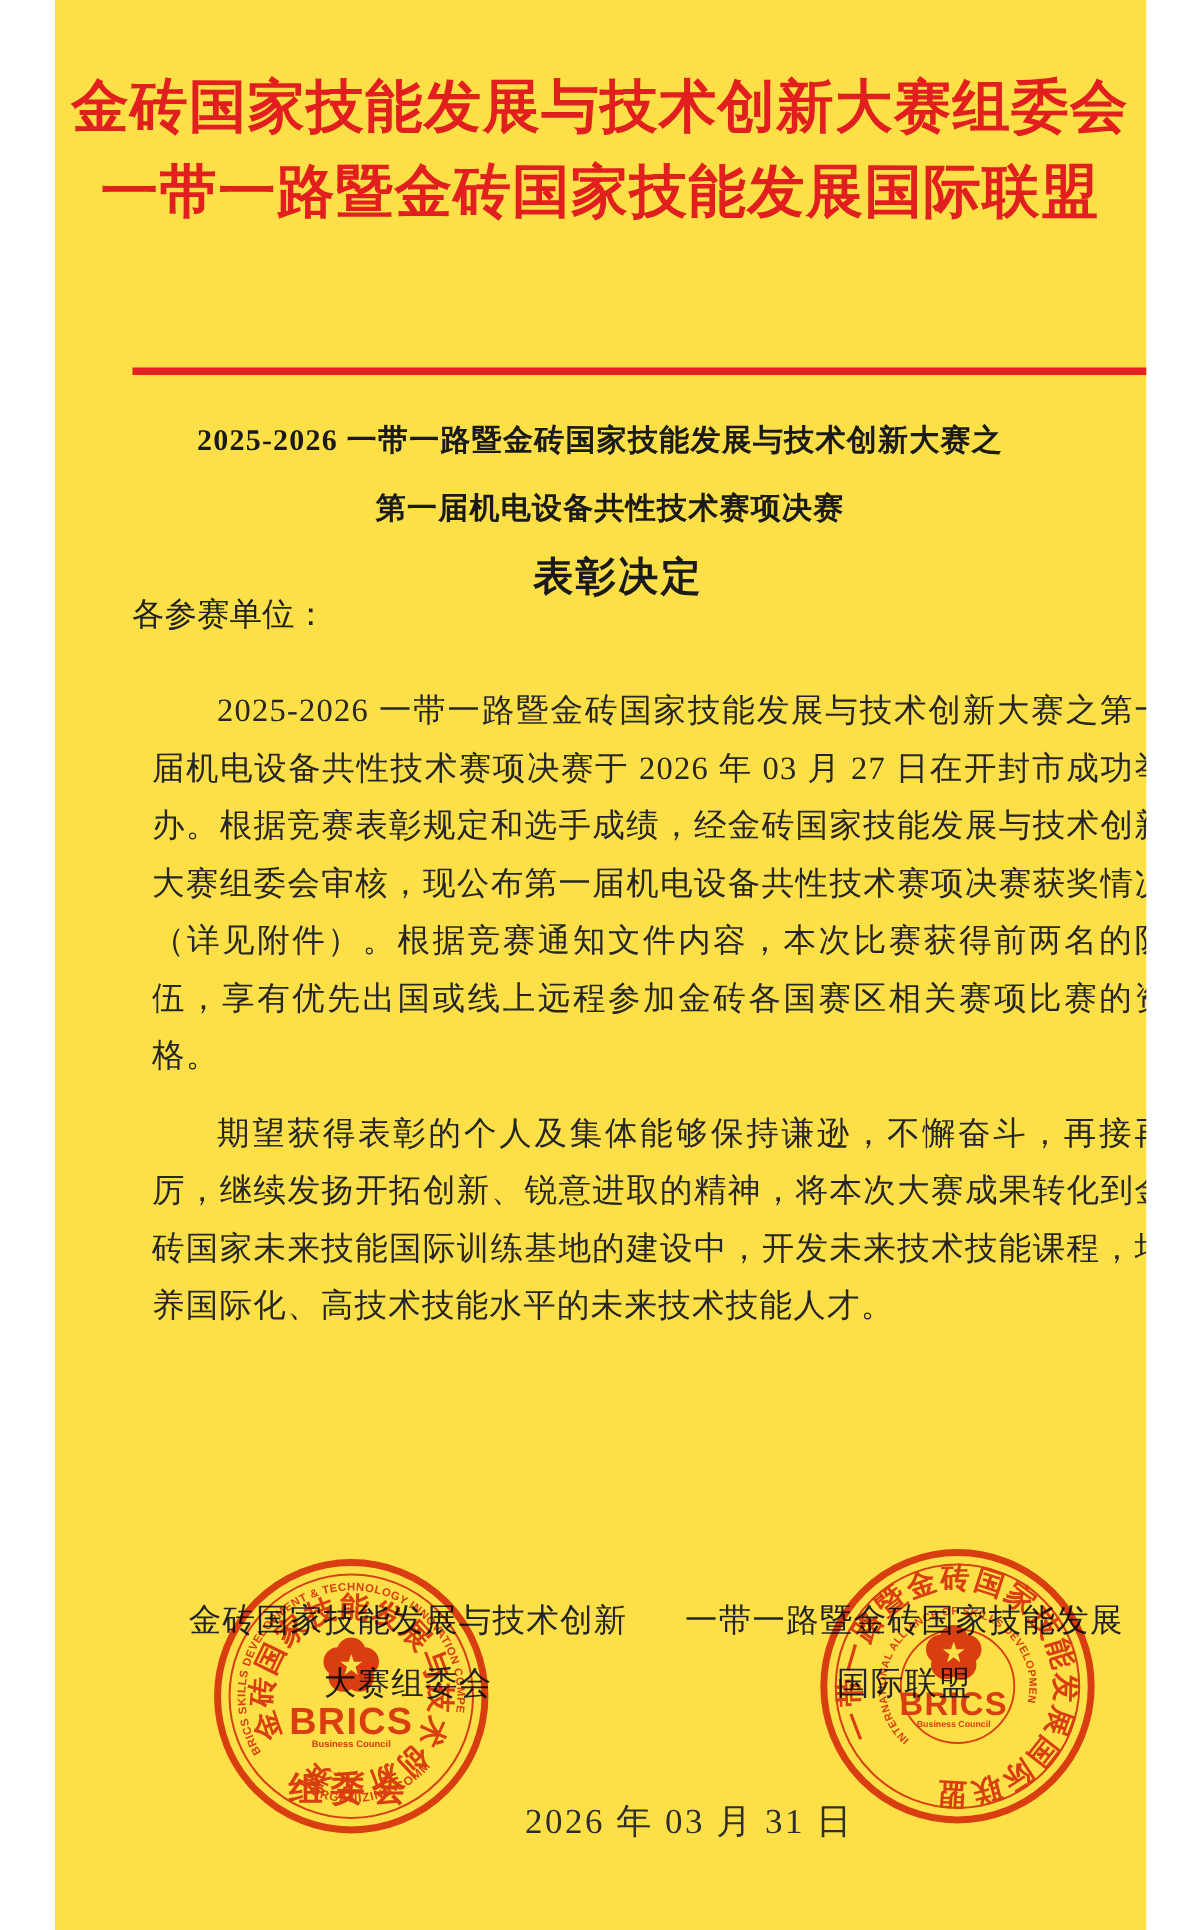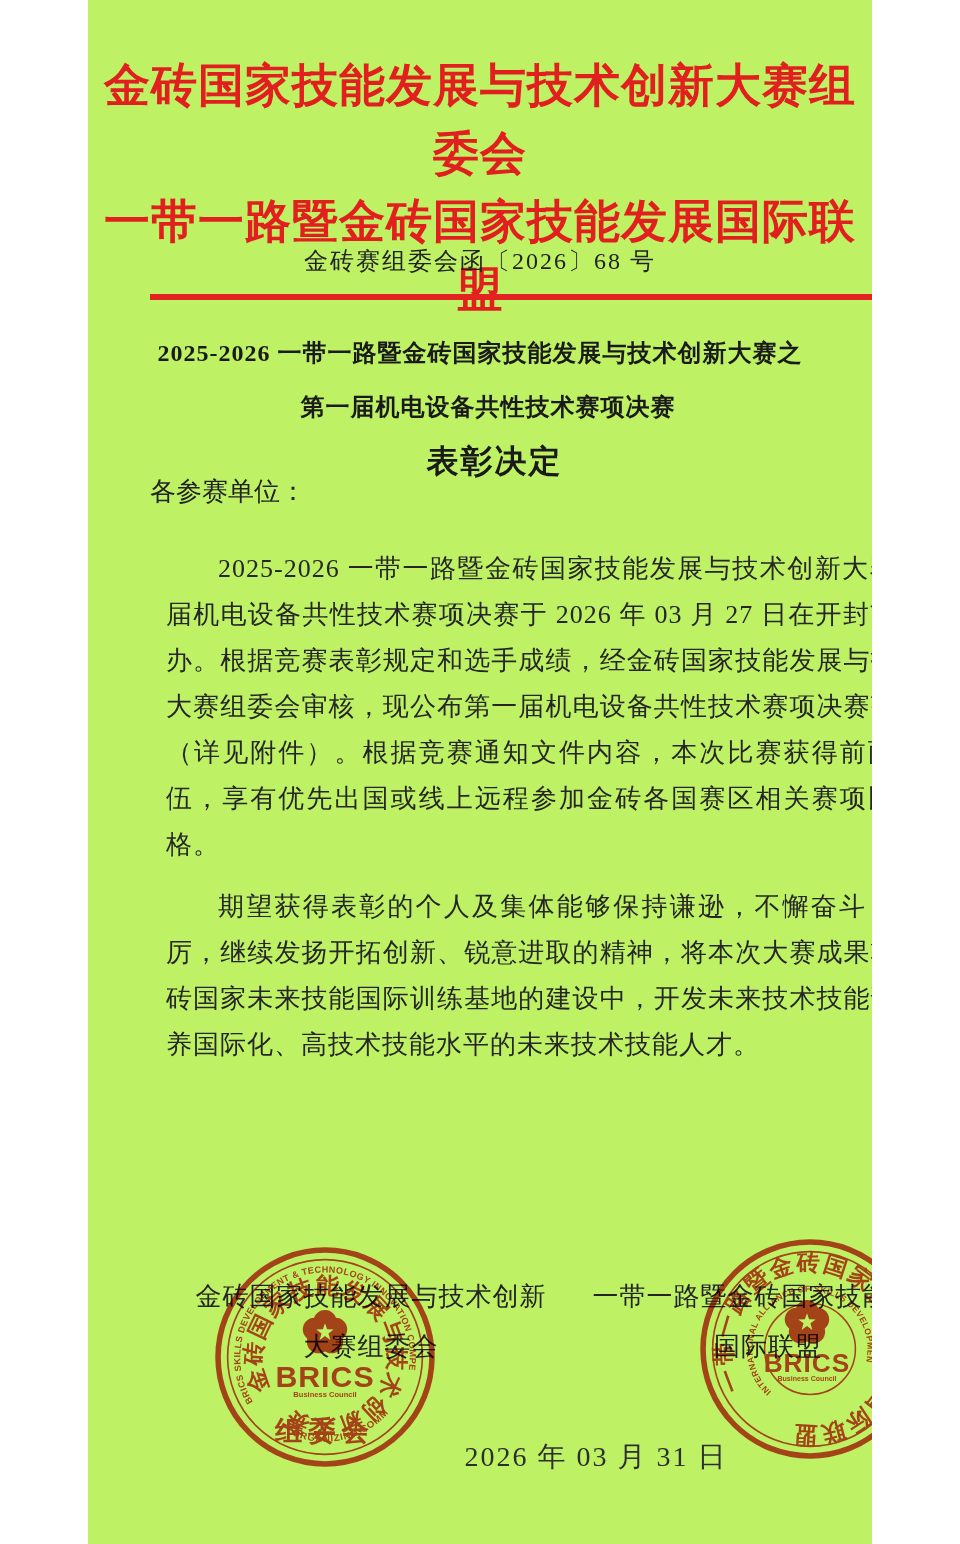--- a/index.html
+++ b/index.html
@@ -3,22 +3,22 @@
 <meta charset="utf-8">
 <style>
   :root{
     --header-red:#e11f1f;
     --rule-red:#e32222;
     --stamp-red:#d8362b;
     --text:#262626;
   }
   html,body{margin:0;padding:0;background:#ffffff;}
   .page{
-    position:relative;width:784px;height:1544px;margin:0 auto;
-    background:#bef264;overflow:hidden;
+    position:relative;width:873px;height:1544px;margin:0 auto;
+    background:#fde047;overflow:hidden;
     font-family:"Liberation Serif","DejaVu Serif",serif;
     color:var(--text);
   }
   .header{
     position:absolute;top:52px;left:0;width:100%;text-align:center;
     color:var(--header-red);font-weight:bold;font-size:46px;line-height:68px;
     letter-spacing:1px;
   }
   .doc-number{
     position:absolute;top:245px;left:0;width:100%;text-align:center;
@@ -70,21 +70,20 @@
 </head>
 <body>
 
 <div class="page">
 
   <div class="header">
     <div>金砖国家技能发展与技术创新大赛组委会</div>
     <div>一带一路暨金砖国家技能发展国际联盟</div>
   </div>
 
-  <div class="doc-number">金砖赛组委会函〔2026〕68 号</div>
 
   <div class="red-rule"></div>
 
   <div class="title">
     <div class="t1">2025-2026 一带一路暨金砖国家技能发展与技术创新大赛之</div>
     <div class="t2">第一届机电设备共性技术赛项决赛</div>
     <div class="t3">表彰决定</div>
   </div>
 
   <div class="salutation">各参赛单位：</div>

